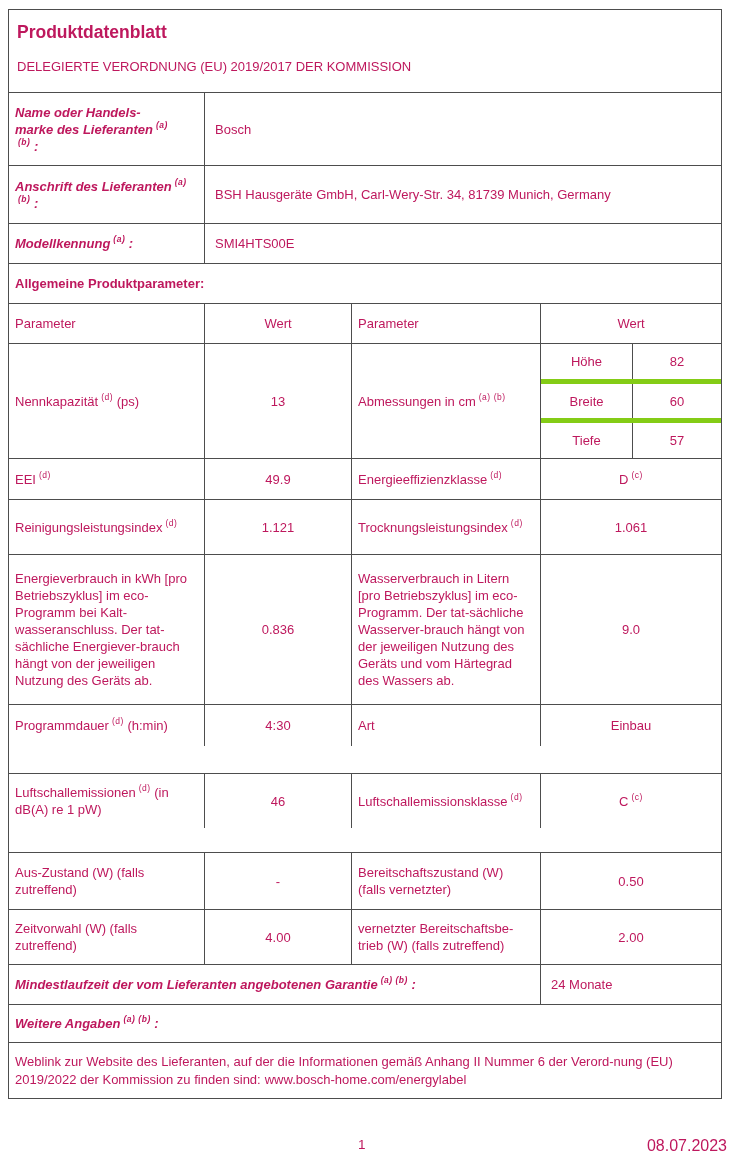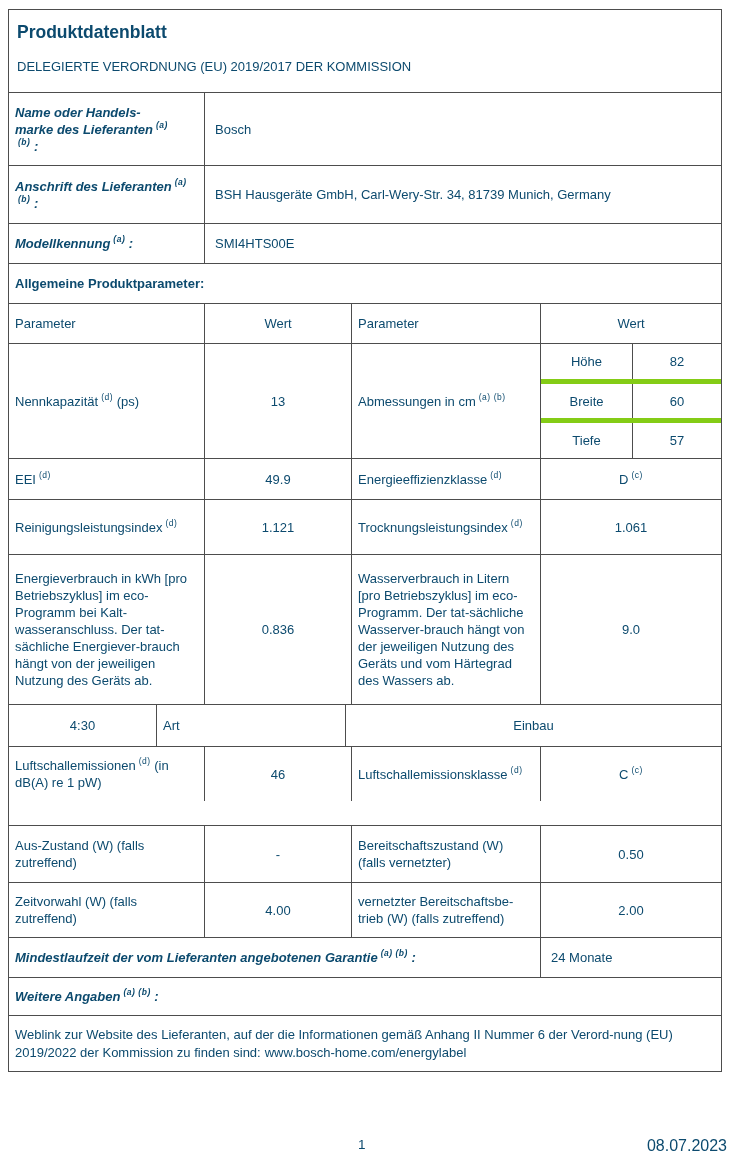--- a/index.html
+++ b/index.html
@@ -2,21 +2,21 @@
 <html><head>
 <meta charset="utf-8">
 <style>
   html,body { margin:0; padding:0; background:#fff; }
   * { box-sizing:border-box; }
   .page {
     position:relative;
     width:750px; height:1171px;
     background:#ffffff;
     font-family:"Liberation Sans", sans-serif;
-    font-size:13px; color:#0c4a6e;
+    font-size:13px; color:#be185d;
     overflow:hidden;
   }
   .sheet {
     position:absolute; left:8px; top:9px; width:714px;
     border:1px solid #4d4d4d;
     background:#fff;
   }
   .row { display:flex; border-top:1px solid #4d4d4d; }
   .row:first-child { border-top:none; }
   .cell { padding:5px 6px; display:flex; align-items:center; }
@@ -41,21 +41,21 @@
   .r-addr { min-height:58px; }
   .r-model { min-height:40px; }
   .r-section { min-height:40px; }
   .r-section .cell { font-weight:bold; }
   .r-header { min-height:40px; }
   .r-dim { min-height:115px; }
   .r-eei { min-height:41px; }
   .r-clean { min-height:55px; }
   .r-energy { min-height:150px; }
   .r-prog { min-height:42px; }
-  .r-noise { min-height:55px; }
+  .r-noise { min-height:55px;margin-top:27px; }
   .r-off { min-height:57px;margin-top:24px; }
   .r-delay { min-height:55px; }
   .r-warranty { min-height:40px; }
   .r-info { min-height:38px; }
   .r-weblink { min-height:56px; }
   .r-weblink .cell { line-height:18px; }
 
   .wlabel { width:531px; flex:0 0 auto; }
 
   
@@ -162,20 +162,23 @@
     </div>
 
     <div class="row r-energy">
       <div class="cell plab w1">Energieverbrauch in kWh [pro Betriebszyklus] im eco-Programm bei Kalt-wasseranschluss. Der tat-sächliche Energiever-brauch hängt von der jeweiligen Nutzung des Geräts ab.</div>
       <div class="cell w2 ctr">0.836</div>
       <div class="cell plab w3">Wasserverbrauch in Litern [pro Betriebszyklus] im eco-Programm. Der tat-sächliche Wasserver-brauch hängt von der jeweiligen Nutzung des Geräts und vom Härtegrad des Wassers ab.</div>
       <div class="cell grow ctr">9.0</div>
     </div>
 
     <div class="row r-prog">
+      <div class="cell plab w1">
+        <div><span>Programmdauer</span><sup>(d)</sup><span> (h:min)</span></div>
+      </div>
       <div class="cell w2 ctr">4:30</div>
       <div class="cell plab w3">Art</div>
       <div class="cell grow ctr">Einbau</div>
     </div>
 
     <div class="row r-noise">
       <div class="cell plab w1">
         <div><span>Luftschallemissionen</span><sup>(d)</sup><span> (in dB(A) re 1 pW)</span></div>
       </div>
       <div class="cell w2 ctr">46</div>

